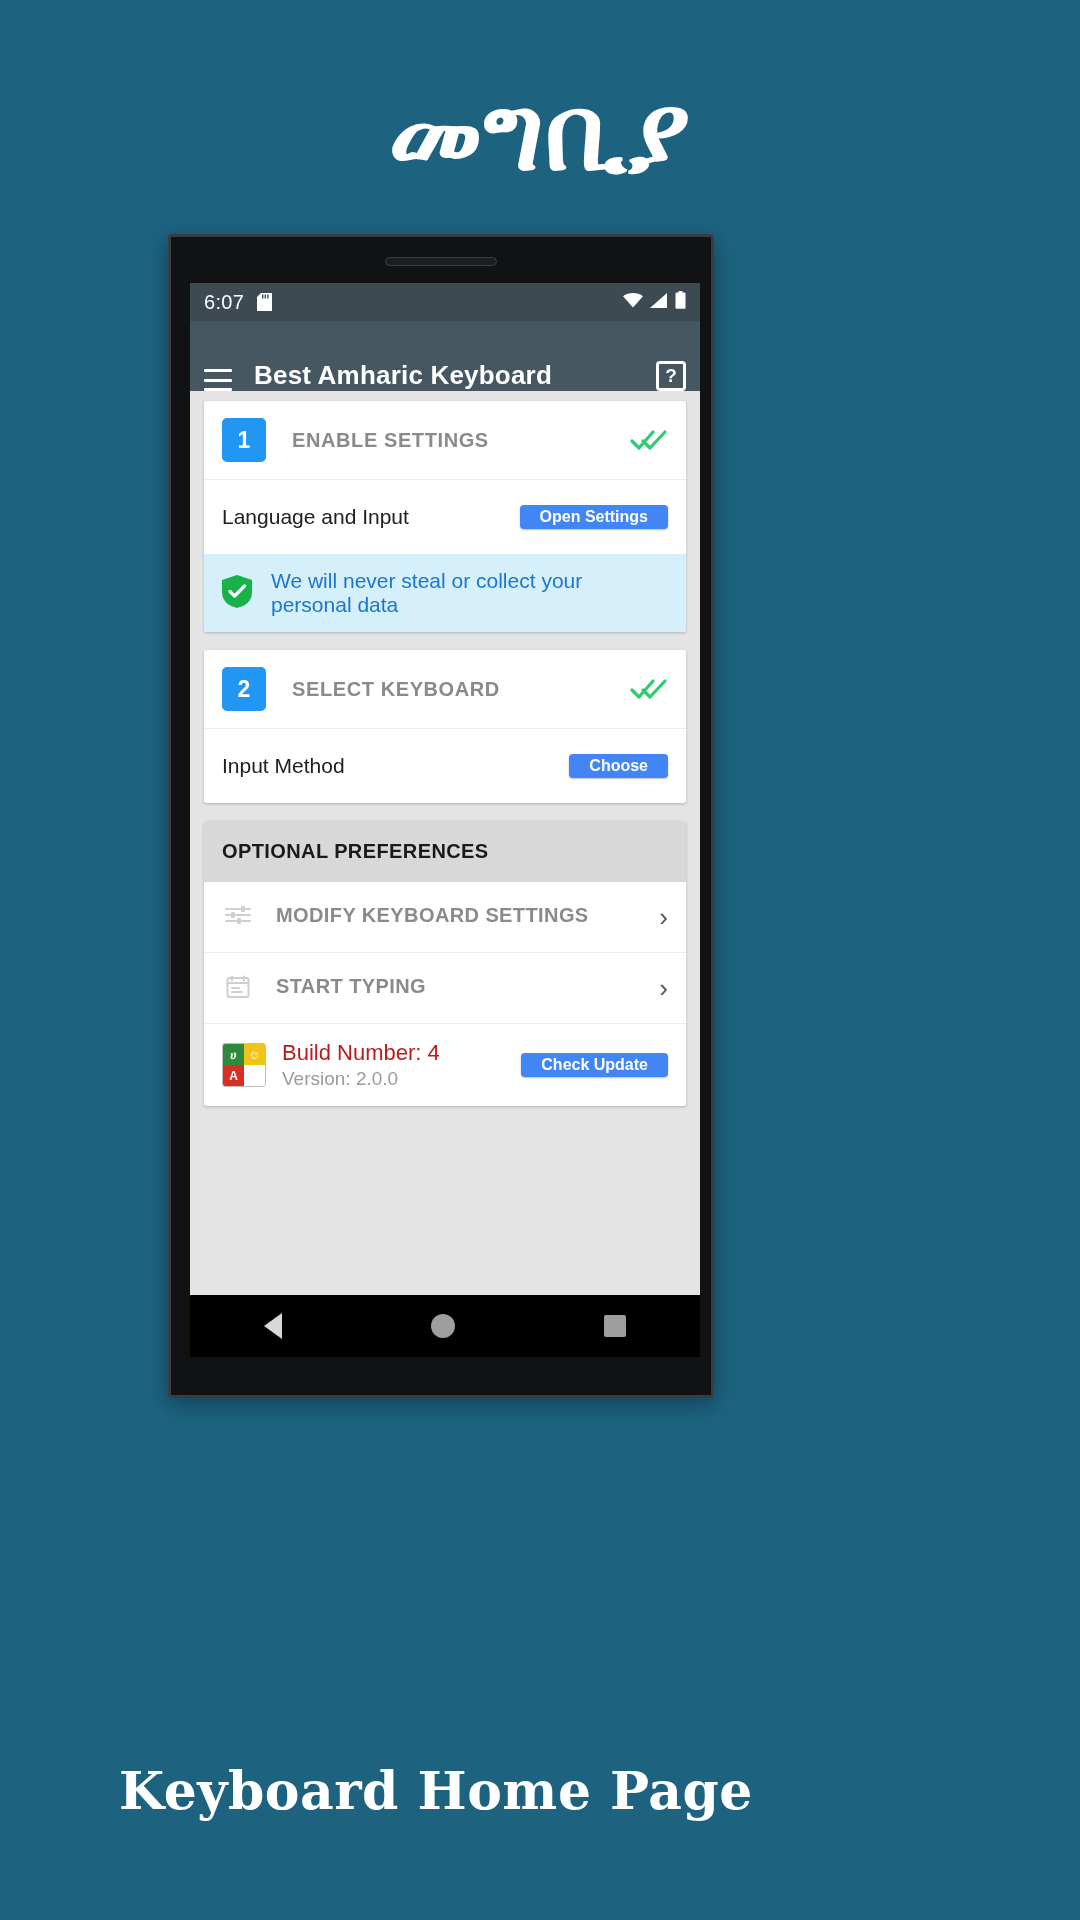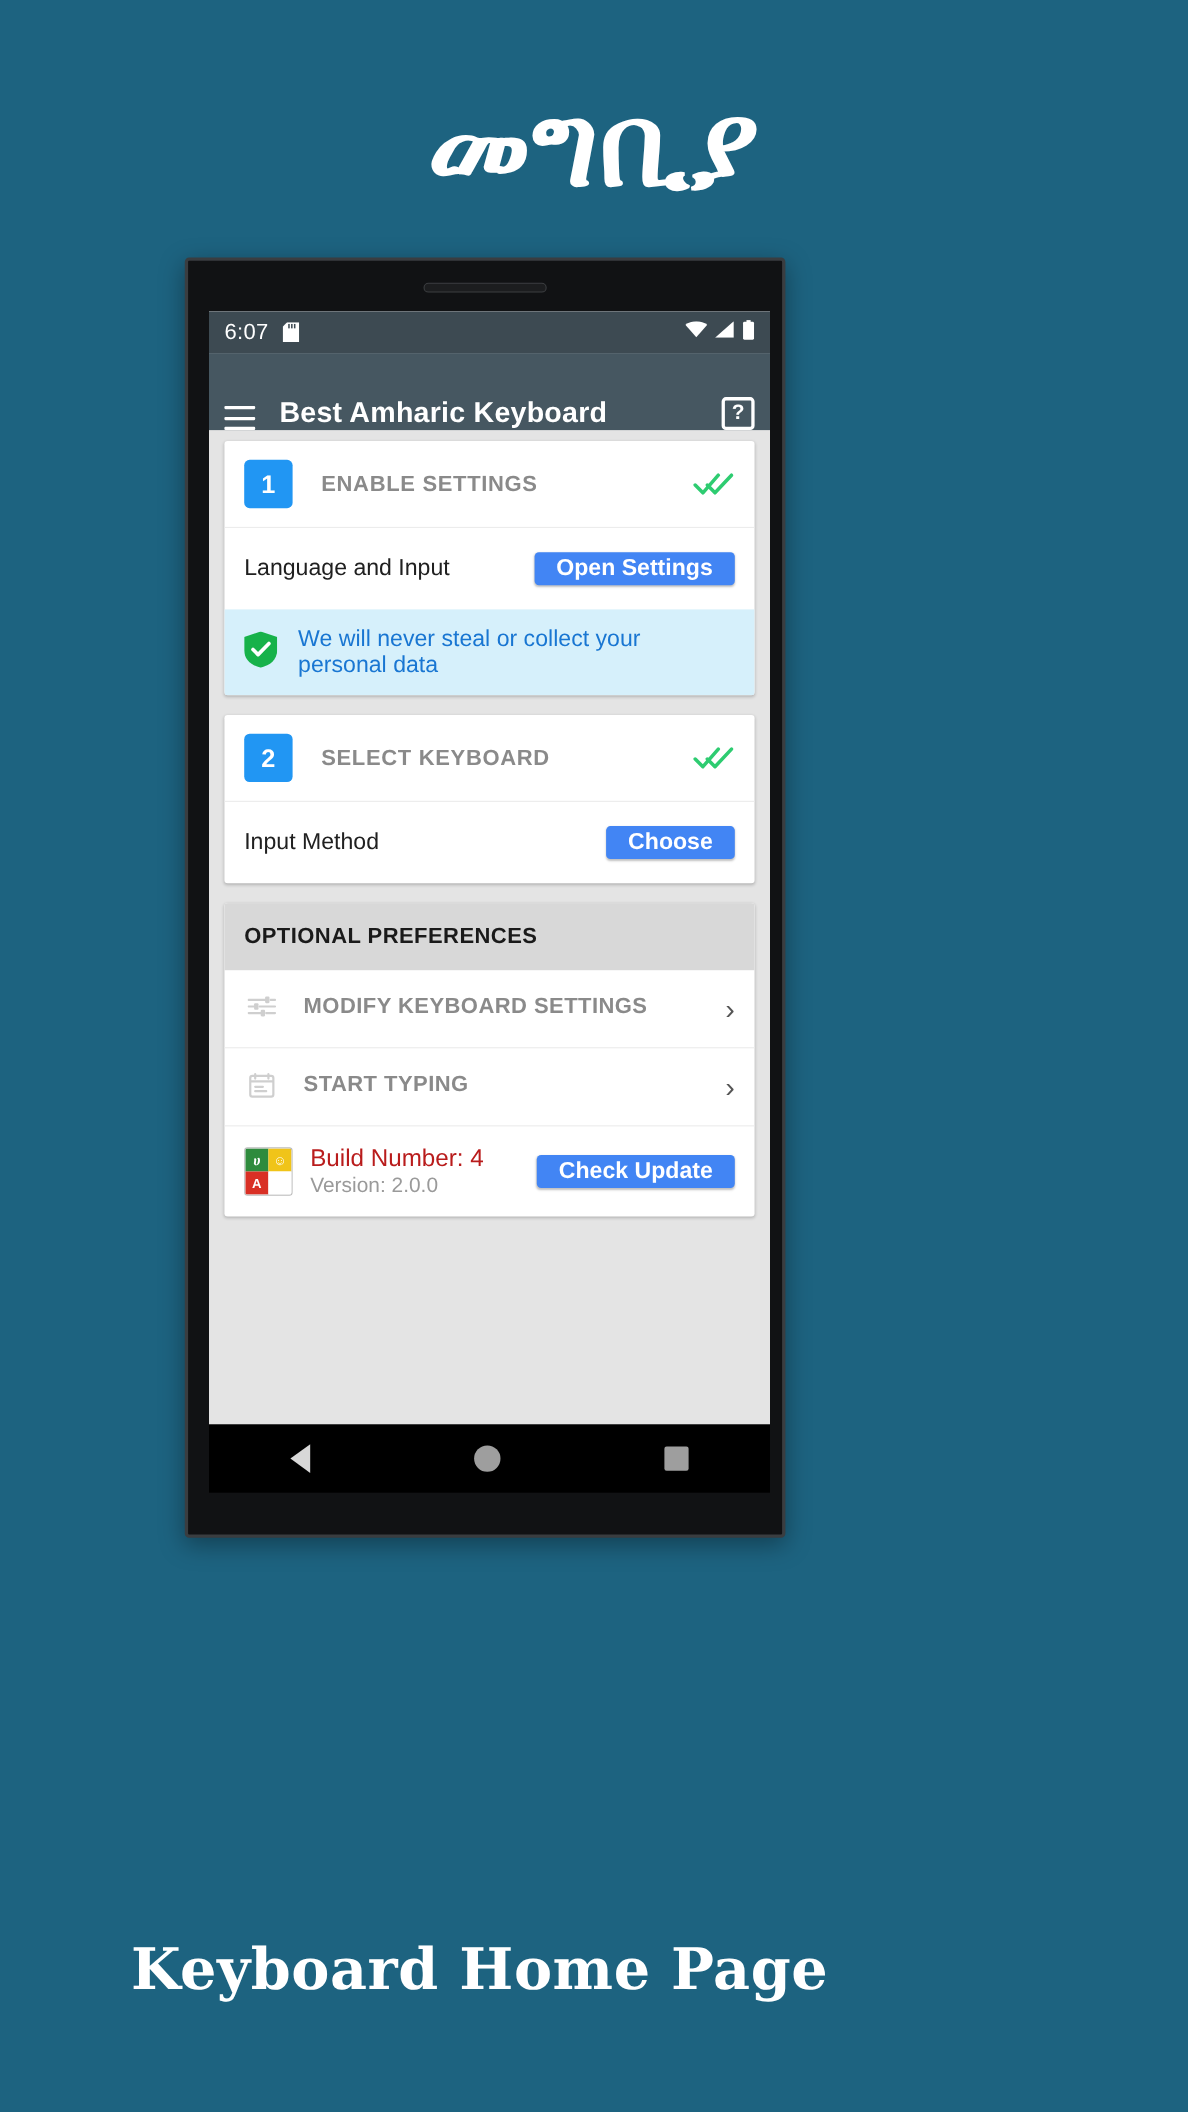--- a/index.html
+++ b/index.html
@@ -131,21 +131,21 @@
   .row {
     display:flex; align-items:center;
     padding:13px 18px;
     min-height:74px;
   }
   .row-label { font-size:21px; color:#202020; }
   .btn {
     margin-left:auto;
     background:#4285f4;
     color:#ffffff;
-    font-size:21px; font-weight:600;
+    font-size:16px; font-weight:600;
     padding:3px 20px;
     border:none; border-radius:4px;
     cursor:pointer;
     box-shadow:0 1px 2px rgba(0,0,0,.25);
     font-family:"Liberation Sans", sans-serif;
     white-space:nowrap;
   }
 
   .privacy {
     background:#d6f0fb;

